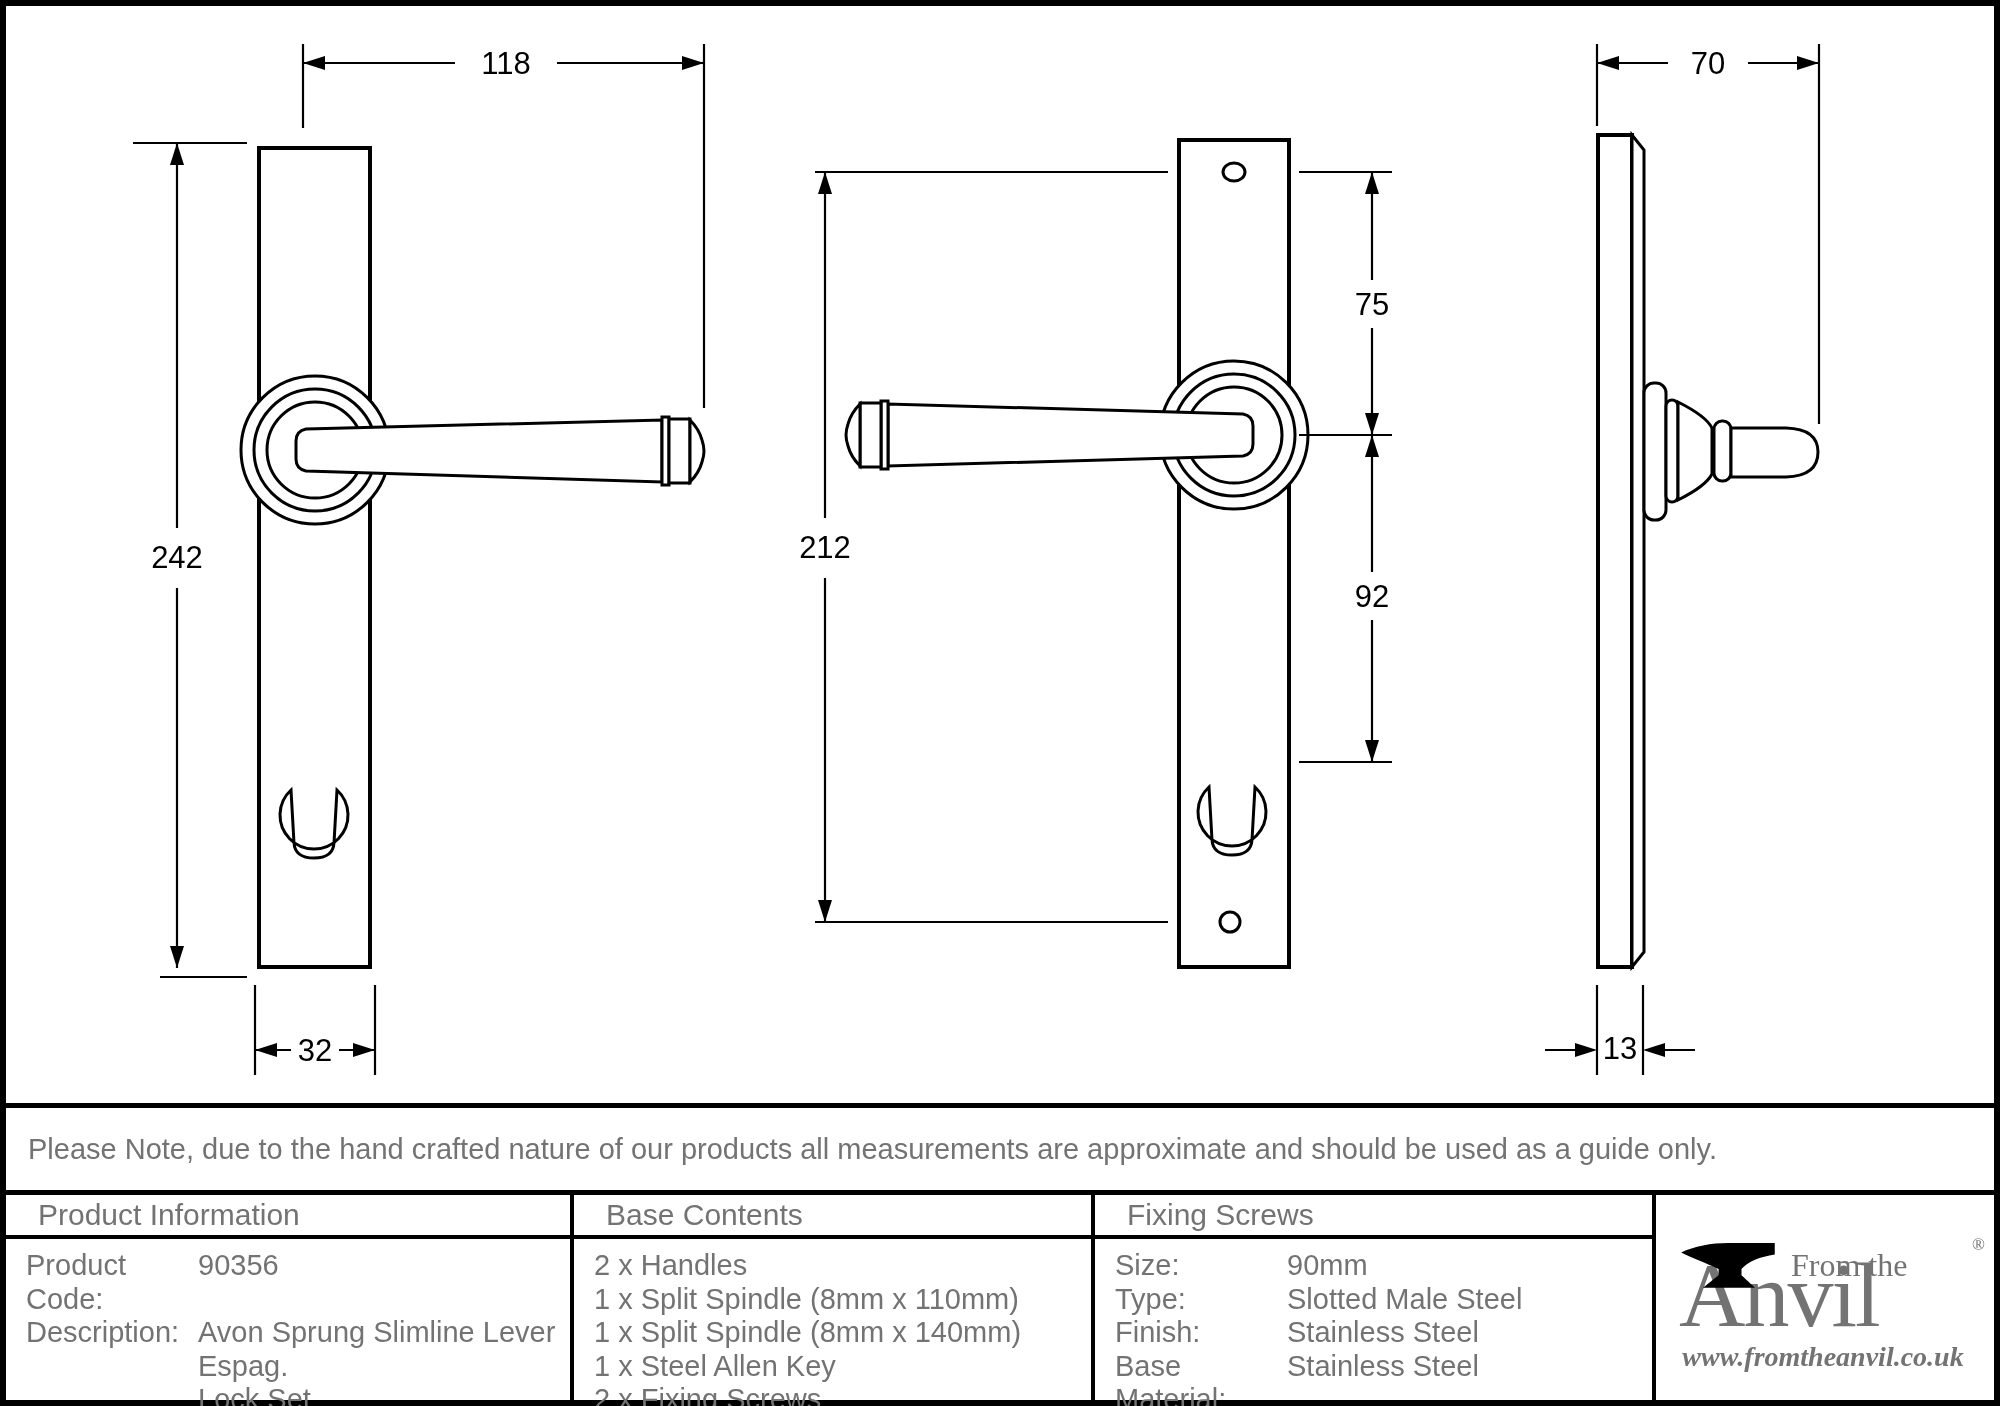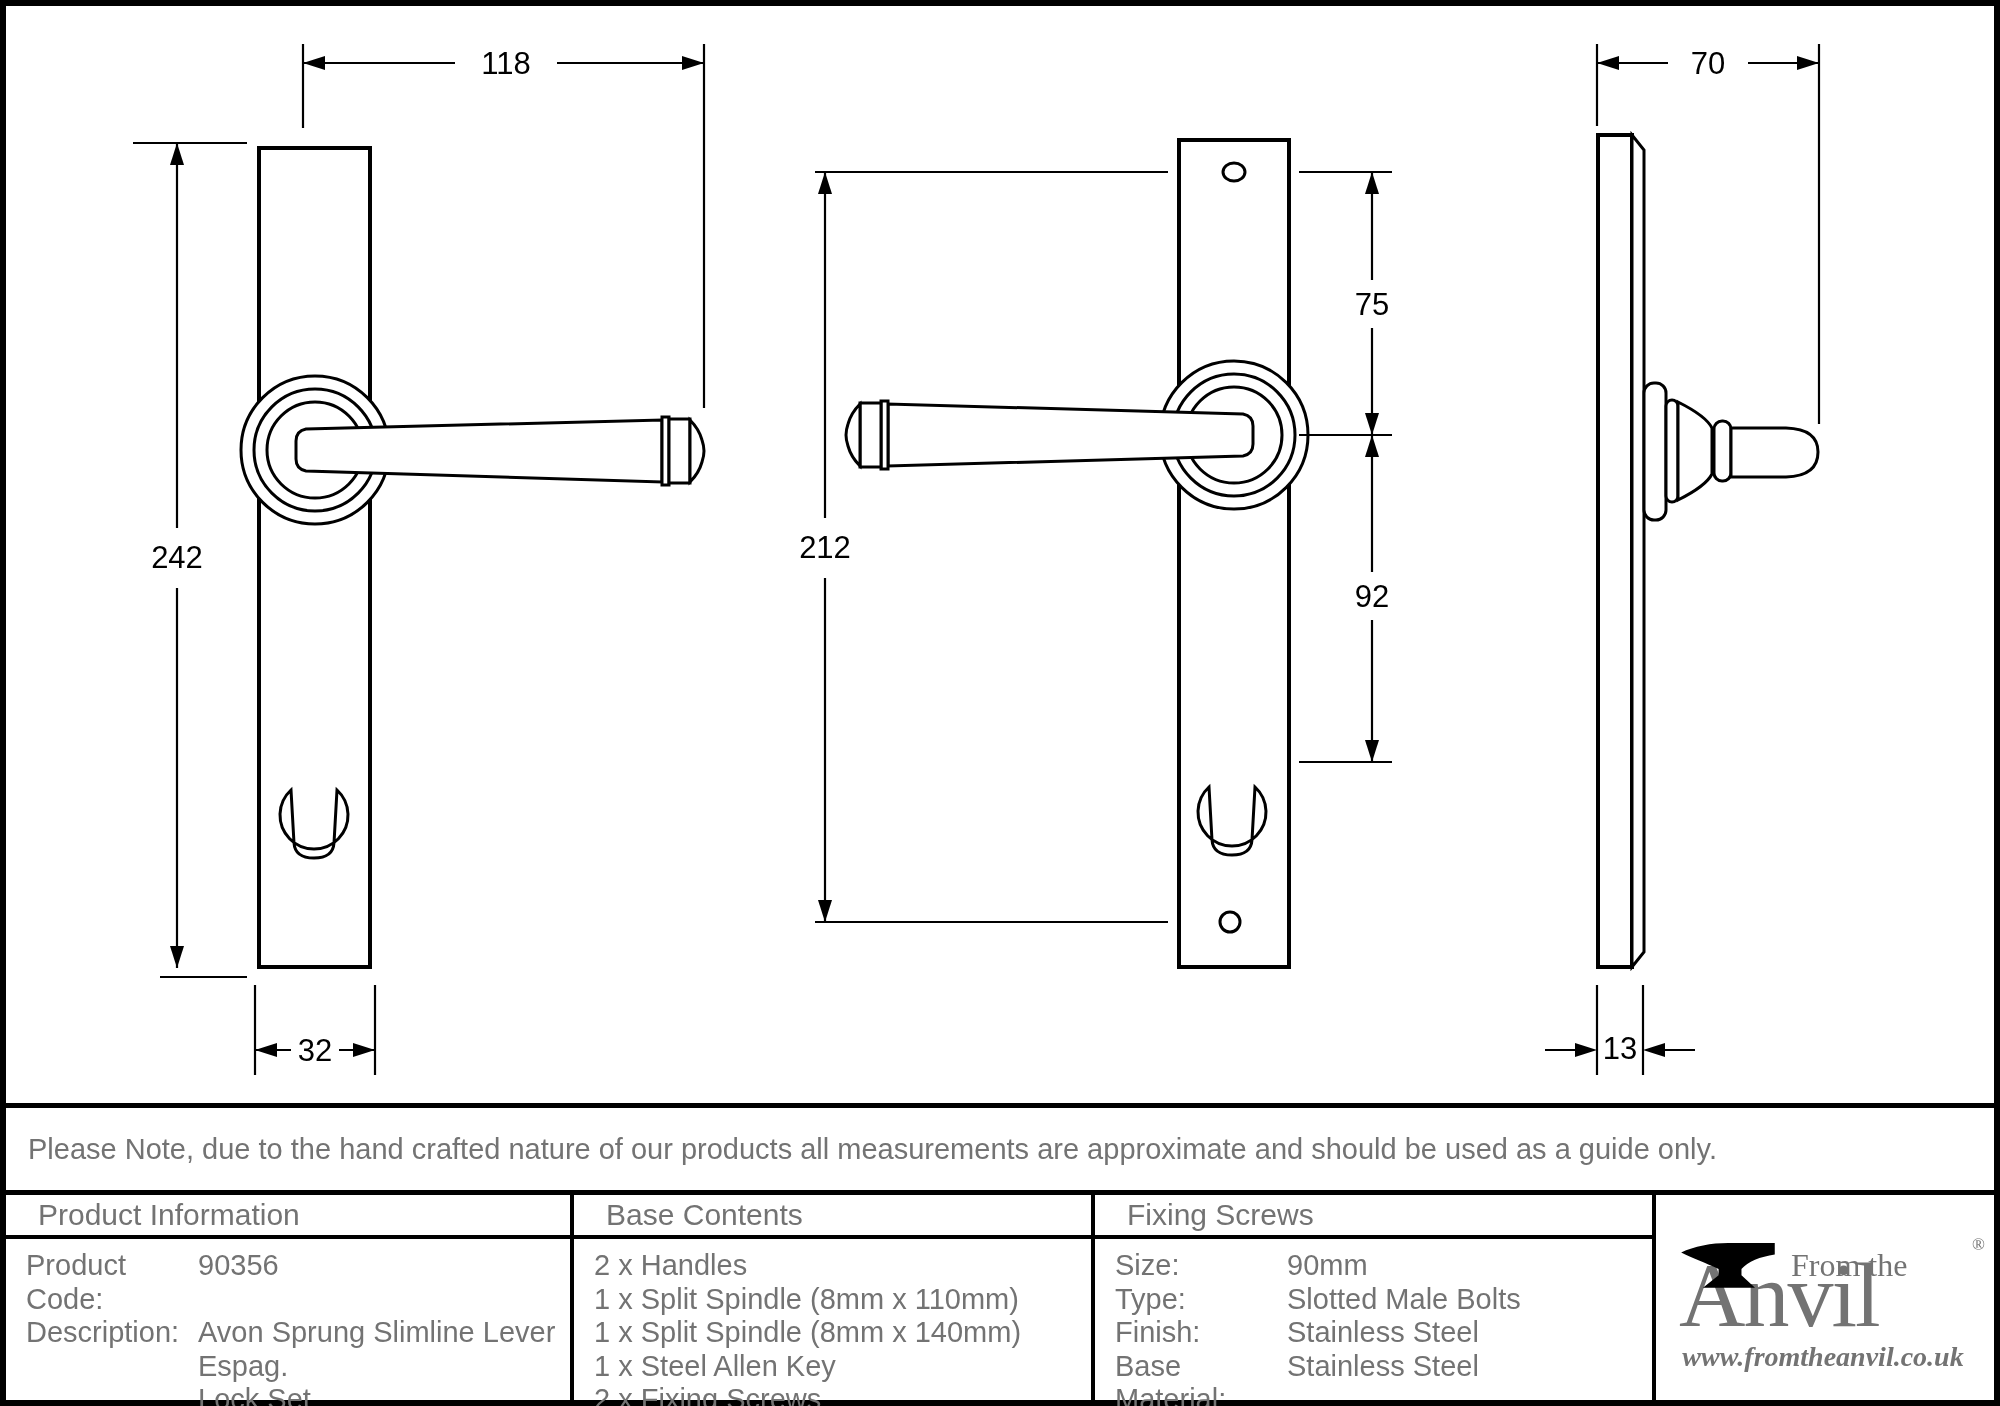--- a/index.html
+++ b/index.html
@@ -211,21 +211,21 @@
 
     <div class="col">
       <div class="col-header">Fixing Screws</div>
       <div class="col-body">
         <div class="kv">
           <span class="k">Size:</span>
           <span class="v">90mm</span>
         </div>
         <div class="kv">
           <span class="k">Type:</span>
-          <span class="v">Slotted Male Bolts</span>
+          <span class="v">Slotted Male Steel</span>
         </div>
         <div class="kv">
           <span class="k">Finish:</span>
           <span class="v">Stainless Steel</span>
         </div>
         <div class="kv">
           <span class="k">Base Material:</span>
           <span class="v">Stainless Steel</span>
         </div>
       </div>

